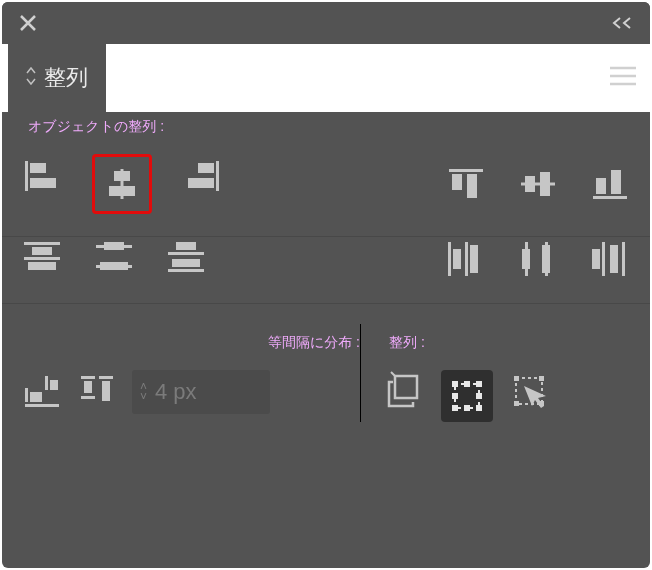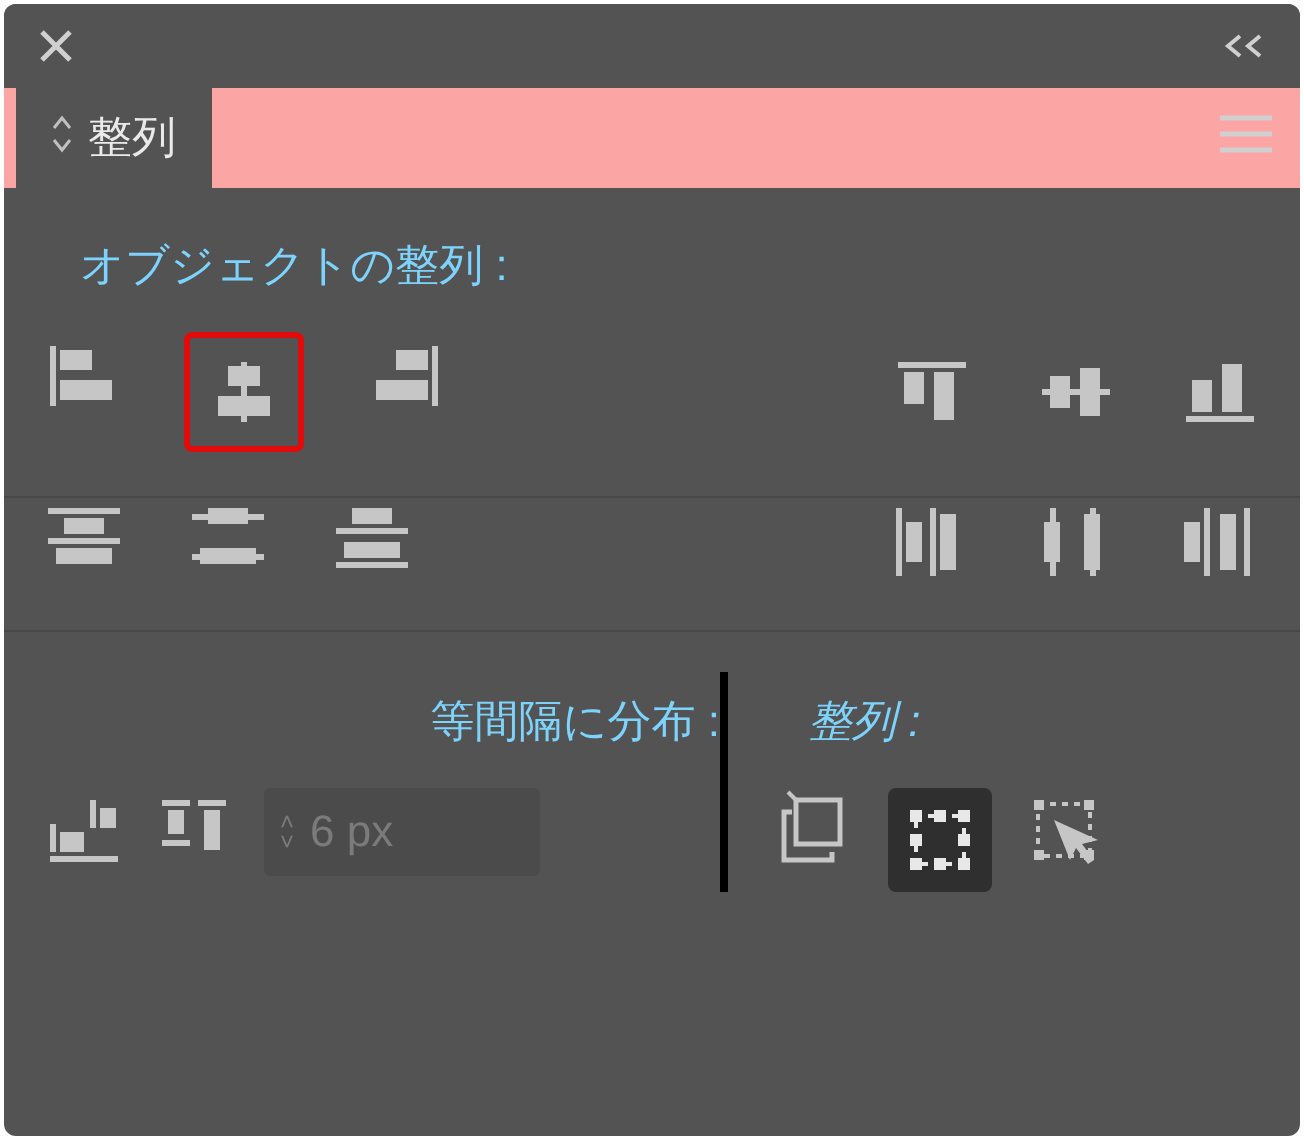--- a/index.html
+++ b/index.html
@@ -27,22 +27,22 @@
   .titlebar .spacer { flex: 1; }
   .icon-btn {
     display: inline-flex; align-items: center; justify-content: center;
     width: 28px; height: 28px;
     cursor: pointer;
     color: #d0d0d0;
   }
   .icon-btn svg { display: block; }
   
   .tabrow {
-    height: 50px;
-    background: #fca5a5;
+    height: 68px;
+    background: #ffffff;
     display: flex; align-items: stretch;
     padding-left: 6px;
   }
   .tab {
     display: flex; align-items: center; gap: 8px;
     padding: 0 18px;
     background: #535353;
     color: #eaeaea;
     font-size: 22px;
     cursor: pointer;
@@ -53,23 +53,23 @@
     margin-right: 14px;
     cursor: pointer;
   }
   
   .sections {
     position: absolute;
     left: 0; right: 0; top: 96px; bottom: 0;
     padding: 0 18px 18px 18px;
   }
   .section-label {
-    font-size: 22px;
-    color: #7dd3fc;
-    margin: 20px 0 18px 20px;
+    font-size: 14px;
+    color: #f0abfc;
+    margin: 20px 0 18px 8px;
   }
   .row {
     display: flex; align-items: center;
   }
   .cluster {
     display: flex; gap: 28px;
   }
   .cluster.right { margin-left: auto; gap: 28px; }
   .tool {
     width: 44px; height: 44px;
@@ -91,22 +91,21 @@
     display: flex;
     margin-top: 20px;
   }
   .bottom-left {
     flex: 1;
     text-align: right;
   }
   .bottom-right {
     width: 272px;
     padding-left: 20px;
-    border-left: 4px solid #000000;
-    font-style: italic;
+    border-left: 1px solid #000000;
   }
   .spacing-ctl {
     display: flex; gap: 12px; align-items: center;
     margin-top: 14px;
   }
   .numfield {
     display: flex; align-items: center;
     width: 138px; height: 44px;
     background: #4b4b4b;
     border-radius: 3px;
@@ -295,21 +294,21 @@
                 <rect x="18" y="0" width="14" height="3" fill="#c6c6c6"></rect>
                 <rect x="21" y="5" width="8" height="20" fill="#c6c6c6"></rect>
                 <rect x="0" y="20" width="14" height="3" fill="#c6c6c6"></rect>
               </svg>
           </div>
           <div class="numfield">
             <div class="stepper">
               <span>˄</span>
               <span>˅</span>
             </div>
-            <span>6 px</span>
+            <span>4 px</span>
           </div>
         </div>
       </div>
 
       <div class="bottom-right">
         <div class="section-label" style="margin-top:10px">整列 :</div>
         <div class="align-to">
           <div class="tool">
             <svg width="32" height="32">
                 <path d="M6 6 H2 V30 H26 V26" stroke="#c6c6c6" stroke-width="2.5" fill="none"></path>

